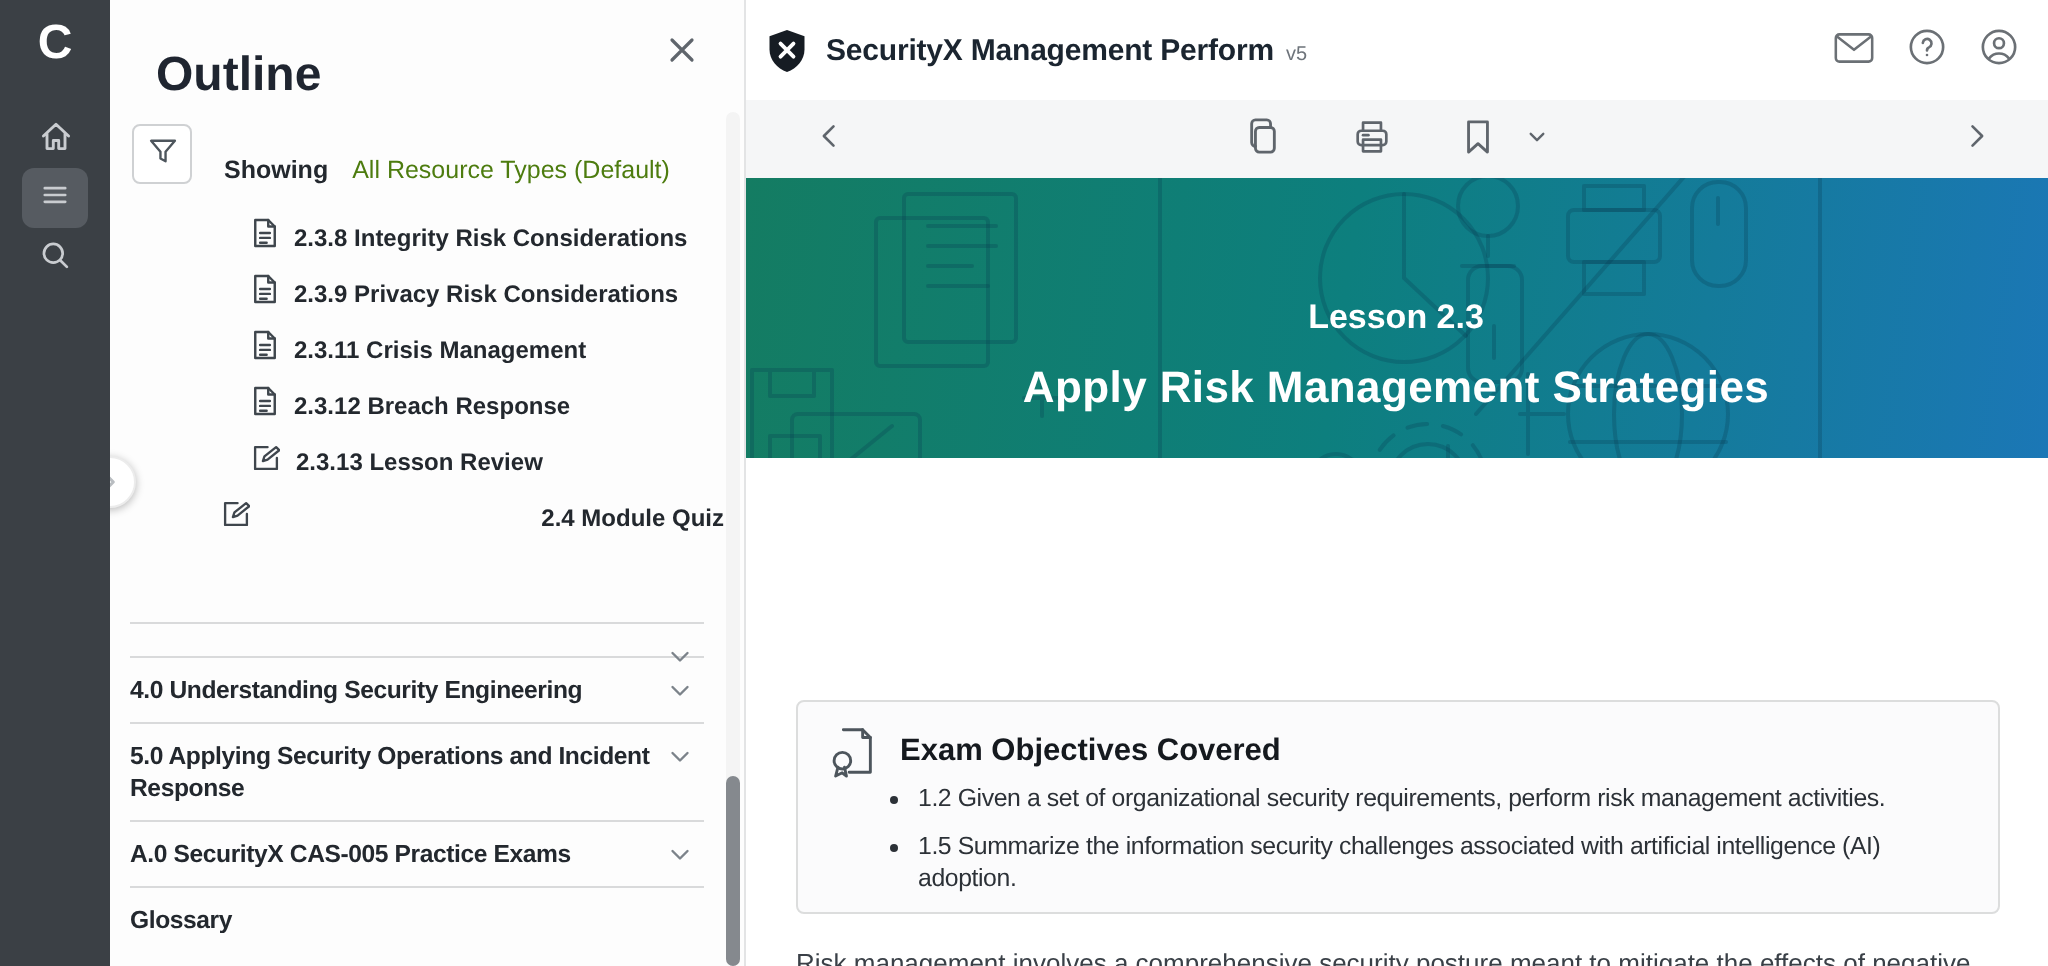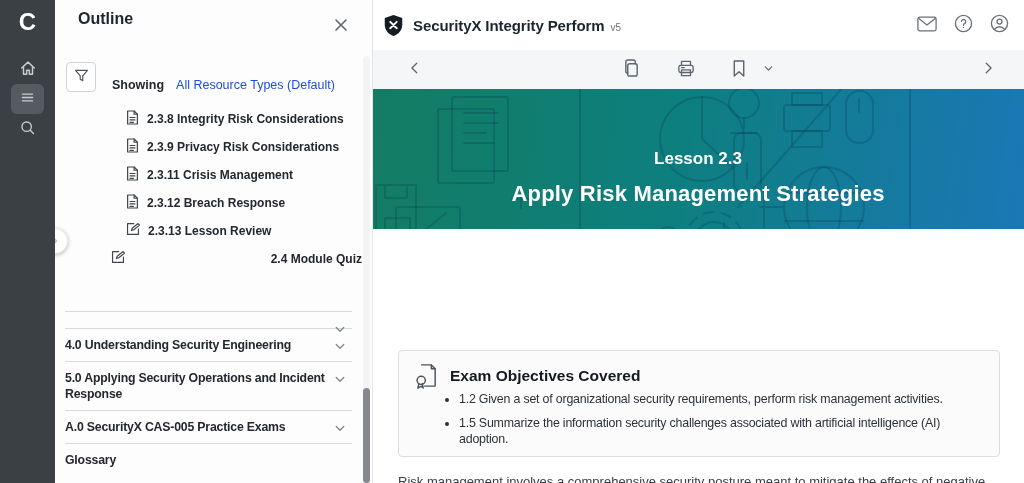--- a/index.html
+++ b/index.html
@@ -11,30 +11,30 @@
   .rail-logo{position:absolute;left:0;top:8px;width:55px;text-align:center;color:#fff;
     font-size:24px;font-weight:600;cursor:pointer;}
   .rail-btn{position:absolute;left:11px;width:33px;height:30px;border:none;background:transparent;
     border-radius:6px;display:flex;align-items:center;justify-content:center;cursor:pointer;padding:0;}
   .rail-btn.active{background:#565b61;}
   .rail-btn svg{stroke:#c9ccd0;fill:none;stroke-width:1.6;stroke-linecap:round;stroke-linejoin:round;}
 
   
   .outline{position:absolute;left:55px;top:0;width:317px;height:483px;background:#fdfdfd;
     border-right:1px solid #e3e4e5;z-index:20;}
-  .o-title{position:absolute;left:23px;top:10px;font-size:16px;font-weight:700;color:#1f2530;}
+  .o-title{position:absolute;left:23px;top:24px;font-size:24px;font-weight:700;color:#1f2530;}
   .o-close{position:absolute;right:21px;top:16px;width:20px;height:20px;border:none;background:transparent;
     cursor:pointer;padding:0;display:flex;align-items:center;justify-content:center;}
   .o-close svg{stroke:#5f6call;stroke:#5f656c;stroke-width:1.6;stroke-linecap:round;}
   .o-filterrow{position:absolute;left:11px;top:60px;height:32px;display:flex;align-items:flex-end;}
   .o-filterbtn{width:30px;height:30px;border:1px solid #cfd1d3;border-radius:4px;background:#fff;
     display:flex;align-items:center;justify-content:center;cursor:pointer;padding:0;}
   .o-filterbtn svg{stroke:#4d555c;fill:none;stroke-width:1.4;stroke-linejoin:round;}
   .o-showing{margin-left:16px;font-size:12.5px;font-weight:700;color:#23282e;}
-  .o-filterval{margin-left:12px;font-size:12.5px;color:#1d4ed8;margin-top:28px;}
+  .o-filterval{margin-left:12px;font-size:12.5px;color:#4d7c0f;margin-top:28px;}
 
   .o-list{position:absolute;left:0;top:105px;right:10px;}
   .o-item{display:flex;align-items:center;height:28px;cursor:pointer;}
   .o-item.lvl2{padding-left:71px;}
   .o-item.lvl1{padding-left:56px;justify-content:space-between;}
   .o-item svg{stroke:#3f464d;fill:none;stroke-width:1.5;stroke-linejoin:round;stroke-linecap:round;flex:none;}
   .oi-label{margin-left:8px;font-size:12px;font-weight:700;color:#23282e;white-space:nowrap;}
 
   .o-secs{position:absolute;left:10px;top:311px;width:287px;}
   .o-sec{position:relative;border-bottom:1px solid #d9dadb;padding:8px 26px 8px 0;cursor:pointer;}
@@ -218,21 +218,21 @@
   <main class="main">
 
     <div class="appbar">
       <div class="brand">
         <span class="brand-shield">
           <svg width="21" height="23" viewBox="0 0 24 26">
               <path d="M12 1l10 3.5V12c0 6.2-4.3 10.9-10 13C6.3 22.9 2 18.2 2 12V4.5z" fill="#161c23"></path>
               <path d="M8.3 8.8l7.4 7.4M15.7 8.8l-7.4 7.4" stroke="#fff" stroke-width="2.2" stroke-linecap="round"></path>
             </svg>
         </span>
-        <span class="brand-title">SecurityX Integrity Perform</span>
+        <span class="brand-title">SecurityX Management Perform</span>
         <span class="brand-ver">v5</span>
       </div>
       <div class="appbar-icons">
         <button class="ab-btn">
           <span><svg width="20" height="16" viewBox="0 0 22 17">
                 <rect x="1" y="1" width="20" height="15" rx="2"></rect>
                 <path d="M2 2.5l9 7 9-7"></path>
               </svg></span>
         </button>
         <button class="ab-btn">

